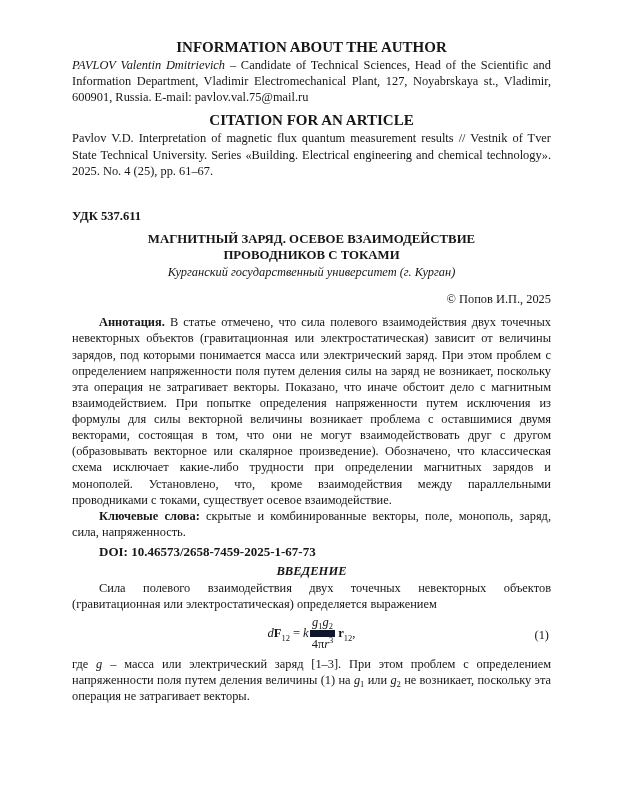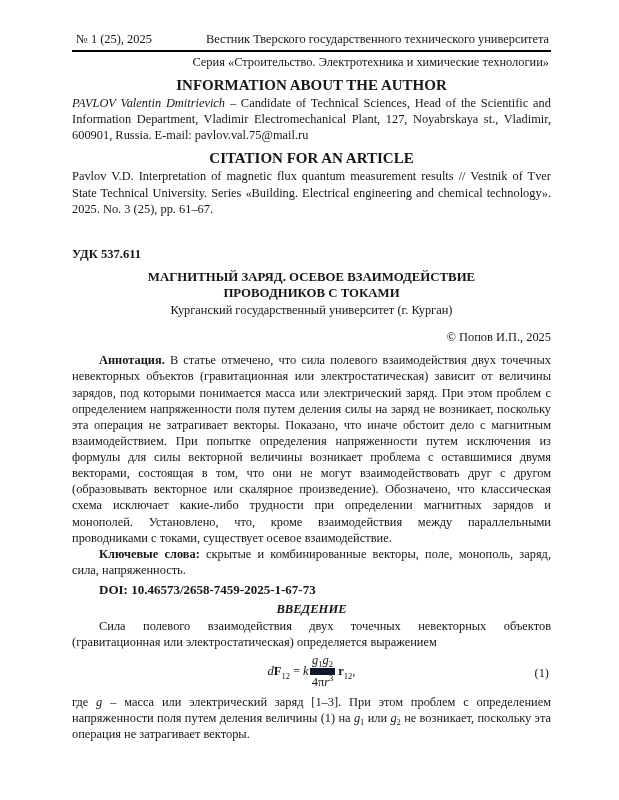--- a/index.html
+++ b/index.html
@@ -39,21 +39,21 @@
   .udk  { font-weight: bold; font-size: 12.6px; margin-top: 30px; }
   .title {
     font-size: 12.8px; font-weight: bold; text-align: center;
     margin: 7px 0 0 0; line-height: 1.3;
   }
   .tl { display: block; }
   .author-ru {
     font-weight: bold; font-style: italic; text-align: center;
     margin-top: 11px; font-size: 12.6px; line-height: 1.3;
   }
-  .affil { text-align: center; font-size: 12.4px; line-height: 1.3; }
+  .affil { font-style: italic; text-align: center; font-size: 12.4px; line-height: 1.3; }
   .copyright { text-align: right; margin-top: 11px; font-size: 12.4px; line-height: 1.3; }
   .abstract { margin-top: 7px; }
   .doi { font-weight: bold; text-indent: 27px; margin: 4px 0 3px 0; font-size: 13px; }
   .intro-h {
     font-size: 12.6px; font-weight: bold; font-style: italic;
     text-align: center; margin: 1px 0 1px 0;
   }
   .it { font-style: italic; }
   sub, sup { font-size: 8.5px; line-height: 0; }
   
@@ -75,33 +75,26 @@
   .pagenum {
     position: absolute; left: 0; right: 0; bottom: 42px;
     text-align: center; font-size: 11.5px; color: #666;
   }
 </style>
 </head>
 <body>
 
 <div class="page">
 
-  <header>
-    <div class="hdr-row">
-      <span>№ 1 (25), 2025</span>
-      <span>Вестник Тверского государственного технического университета</span>
-    </div>
-    <div class="series">Серия «Строительство. Электротехника и химические технологии»</div>
-  </header>
 
   <h2 class="sect">INFORMATION ABOUT THE AUTHOR</h2>
   <p class="just"><i class="it">PAVLOV Valentin Dmitrievich</i> <span>– Candidate of Technical Sciences, Head of the Scientific and Information Department, Vladimir Electromechanical Plant, 127, Noyabrskaya st., Vladimir, 600901, Russia. E-mail: pavlov.val.75@mail.ru</span></p>
 
   <h2 class="sect">CITATION FOR AN ARTICLE</h2>
-  <p class="just">Pavlov V.D. Interpretation of magnetic flux quantum measurement results // Vestnik of Tver State Technical University. Series «Building. Electrical engineering and chemical technology». 2025. No. 3 (25), pp. 61–67.</p>
+  <p class="just">Pavlov V.D. Interpretation of magnetic flux quantum measurement results // Vestnik of Tver State Technical University. Series «Building. Electrical engineering and chemical technology». 2025. No. 4 (25), pp. 61–67.</p>
 
   <div class="udk">УДК 537.611</div>
 
   <h1 class="title">
     <span class="tl">МАГНИТНЫЙ ЗАРЯД. ОСЕВОЕ ВЗАИМОДЕЙСТВИЕ</span>
     <span class="tl">ПРОВОДНИКОВ С ТОКАМИ</span>
   </h1>
 
   <div class="affil">Курганский государственный университет (г. Курган)</div>
   <div class="copyright">© Попов И.П., 2025</div>

